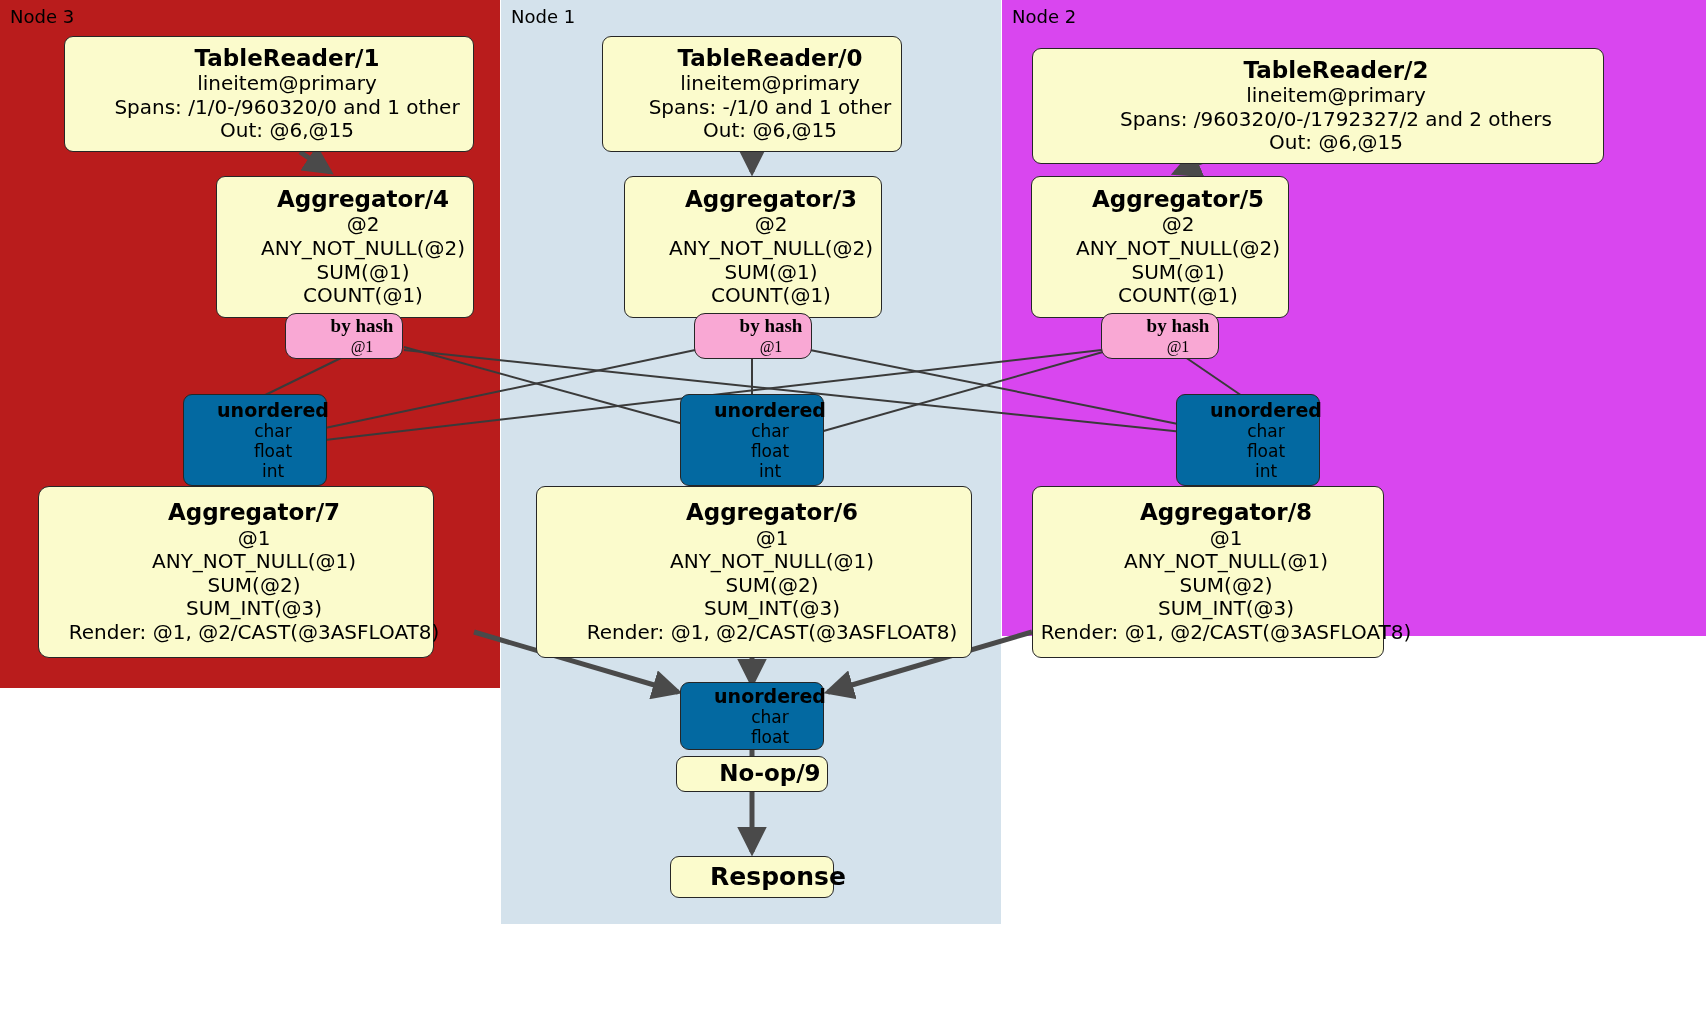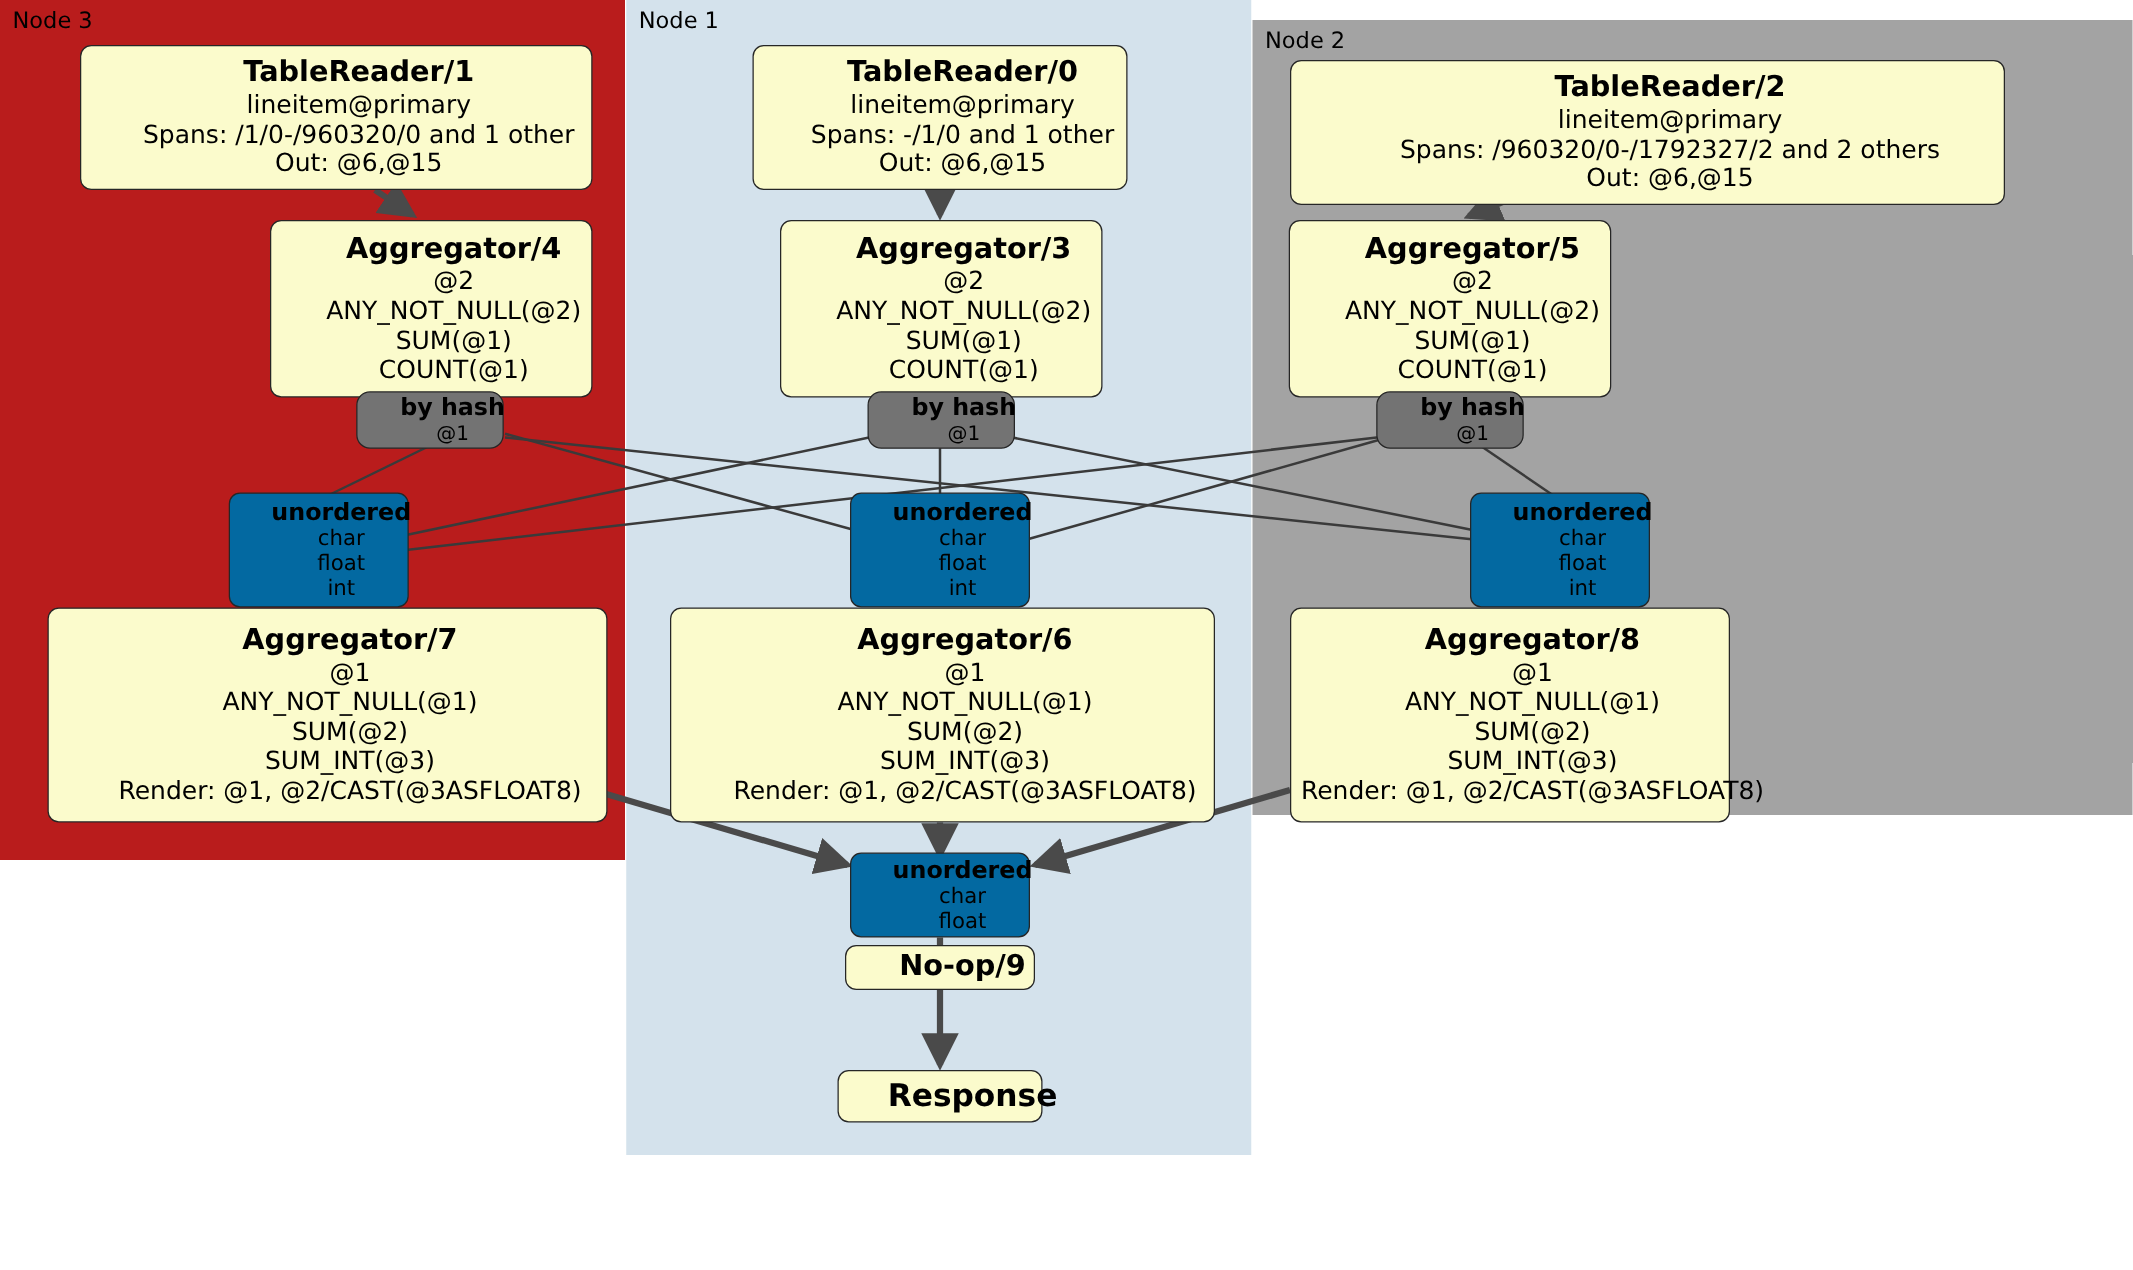--- a/index.html
+++ b/index.html
@@ -58,22 +58,23 @@
   .gbox .line {
     font-size: 20px;
     white-space: nowrap;
   }
 
   .proc {
     background: #fbfbcc;
     border-radius: 9px;
   }
   .router {
-    background: #737373;
+    background: #f9a8d4;
     border-radius: 11px;
+    font-family: Liberation Serif, serif;
   }
   .router .title { font-size: 19px; }
   .router .line  { font-size: 16px; }
 
   .sync {
     background: #0369a1;
     border-radius: 9px;
   }
   .sync .title { font-size: 19px; }
   .sync .line  { font-size: 17px; }
@@ -95,21 +96,21 @@
 <div id="canvas">
 
   <div class="node-panel" style="left:0px; top:0px; width:500px; height:688px; background:#b91c1c;">
     <div class="node-panel-label">Node 3</div>
   </div>
 
   <div class="node-panel" style="left:501px; top:0px; width:500px; height:924px; background:#d4e2ec;">
     <div class="node-panel-label">Node 1</div>
   </div>
 
-  <div class="node-panel" style="left:1002px; top:16px; width:704px; height:636px; background:#a3a3a3;">
+  <div class="node-panel" style="left:1002px; top:0px; width:704px; height:636px; background:#d946ef;">
     <div class="node-panel-label">Node 2</div>
   </div>
 
   <svg class="edges" viewBox="0 0 1706 1016">
     <defs>
       <marker id="arrowThick" viewBox="0 0 10 10" refX="8.5" refY="5" markerWidth="6" markerHeight="6" orient="auto-start-reverse">
         <path d="M 0 0 L 10 5 L 0 10 z" fill="#4a4a4a"></path>
       </marker>
       <marker id="arrowThin" viewBox="0 0 10 10" refX="8.5" refY="5" markerWidth="5.5" markerHeight="5.5" orient="auto-start-reverse">
         <path d="M 0 0 L 10 5 L 0 10 z" fill="#3a3a3a"></path>
@@ -223,21 +224,21 @@
     <div class="line">int</div>
   </div>
 
   <div class="gbox sync" style="left:1176px; top:394px; width:144px; height:92px;">
     <div class="title">unordered</div>
     <div class="line">char</div>
     <div class="line">float</div>
     <div class="line">int</div>
   </div>
 
-  <div class="gbox proc" style="left:38px; top:486px; width:448px; height:172px;">
+  <div class="gbox proc" style="left:38px; top:486px; width:396px; height:172px;border-radius:11px;">
     <div class="title">Aggregator/7</div>
     <div class="line">@1</div>
     <div class="line">ANY_NOT_NULL(@1)</div>
     <div class="line">SUM(@2)</div>
     <div class="line">SUM_INT(@3)</div>
     <div class="line">Render: @1, @2/CAST(@3ASFLOAT8)</div>
   </div>
 
   <div class="gbox proc" style="left:536px; top:486px; width:436px; height:172px;">
     <div class="title">Aggregator/6</div>

